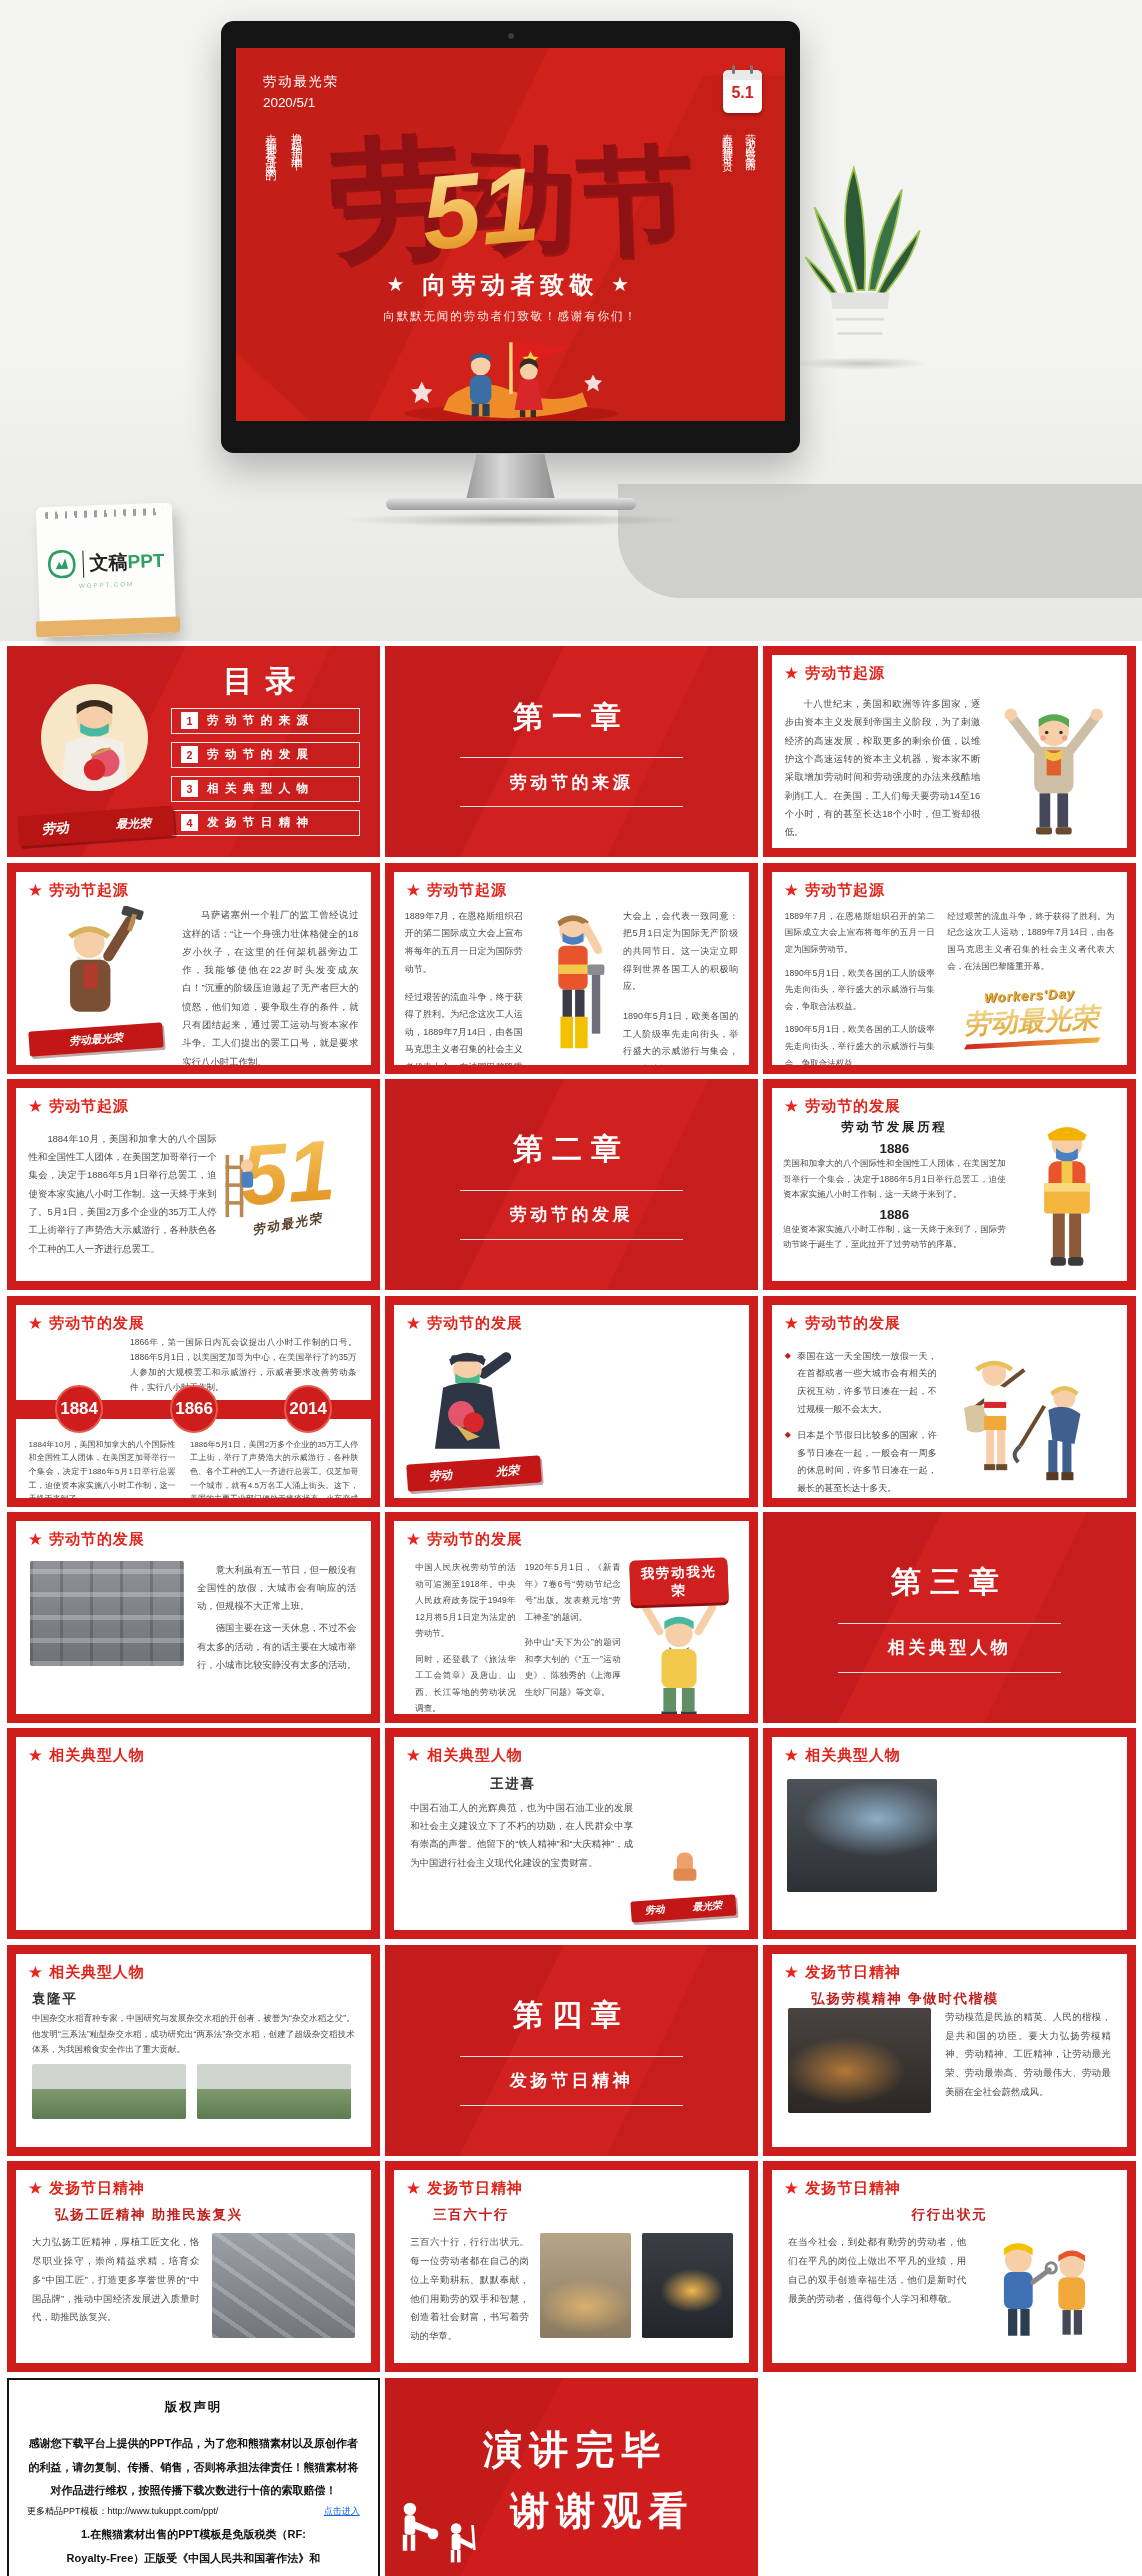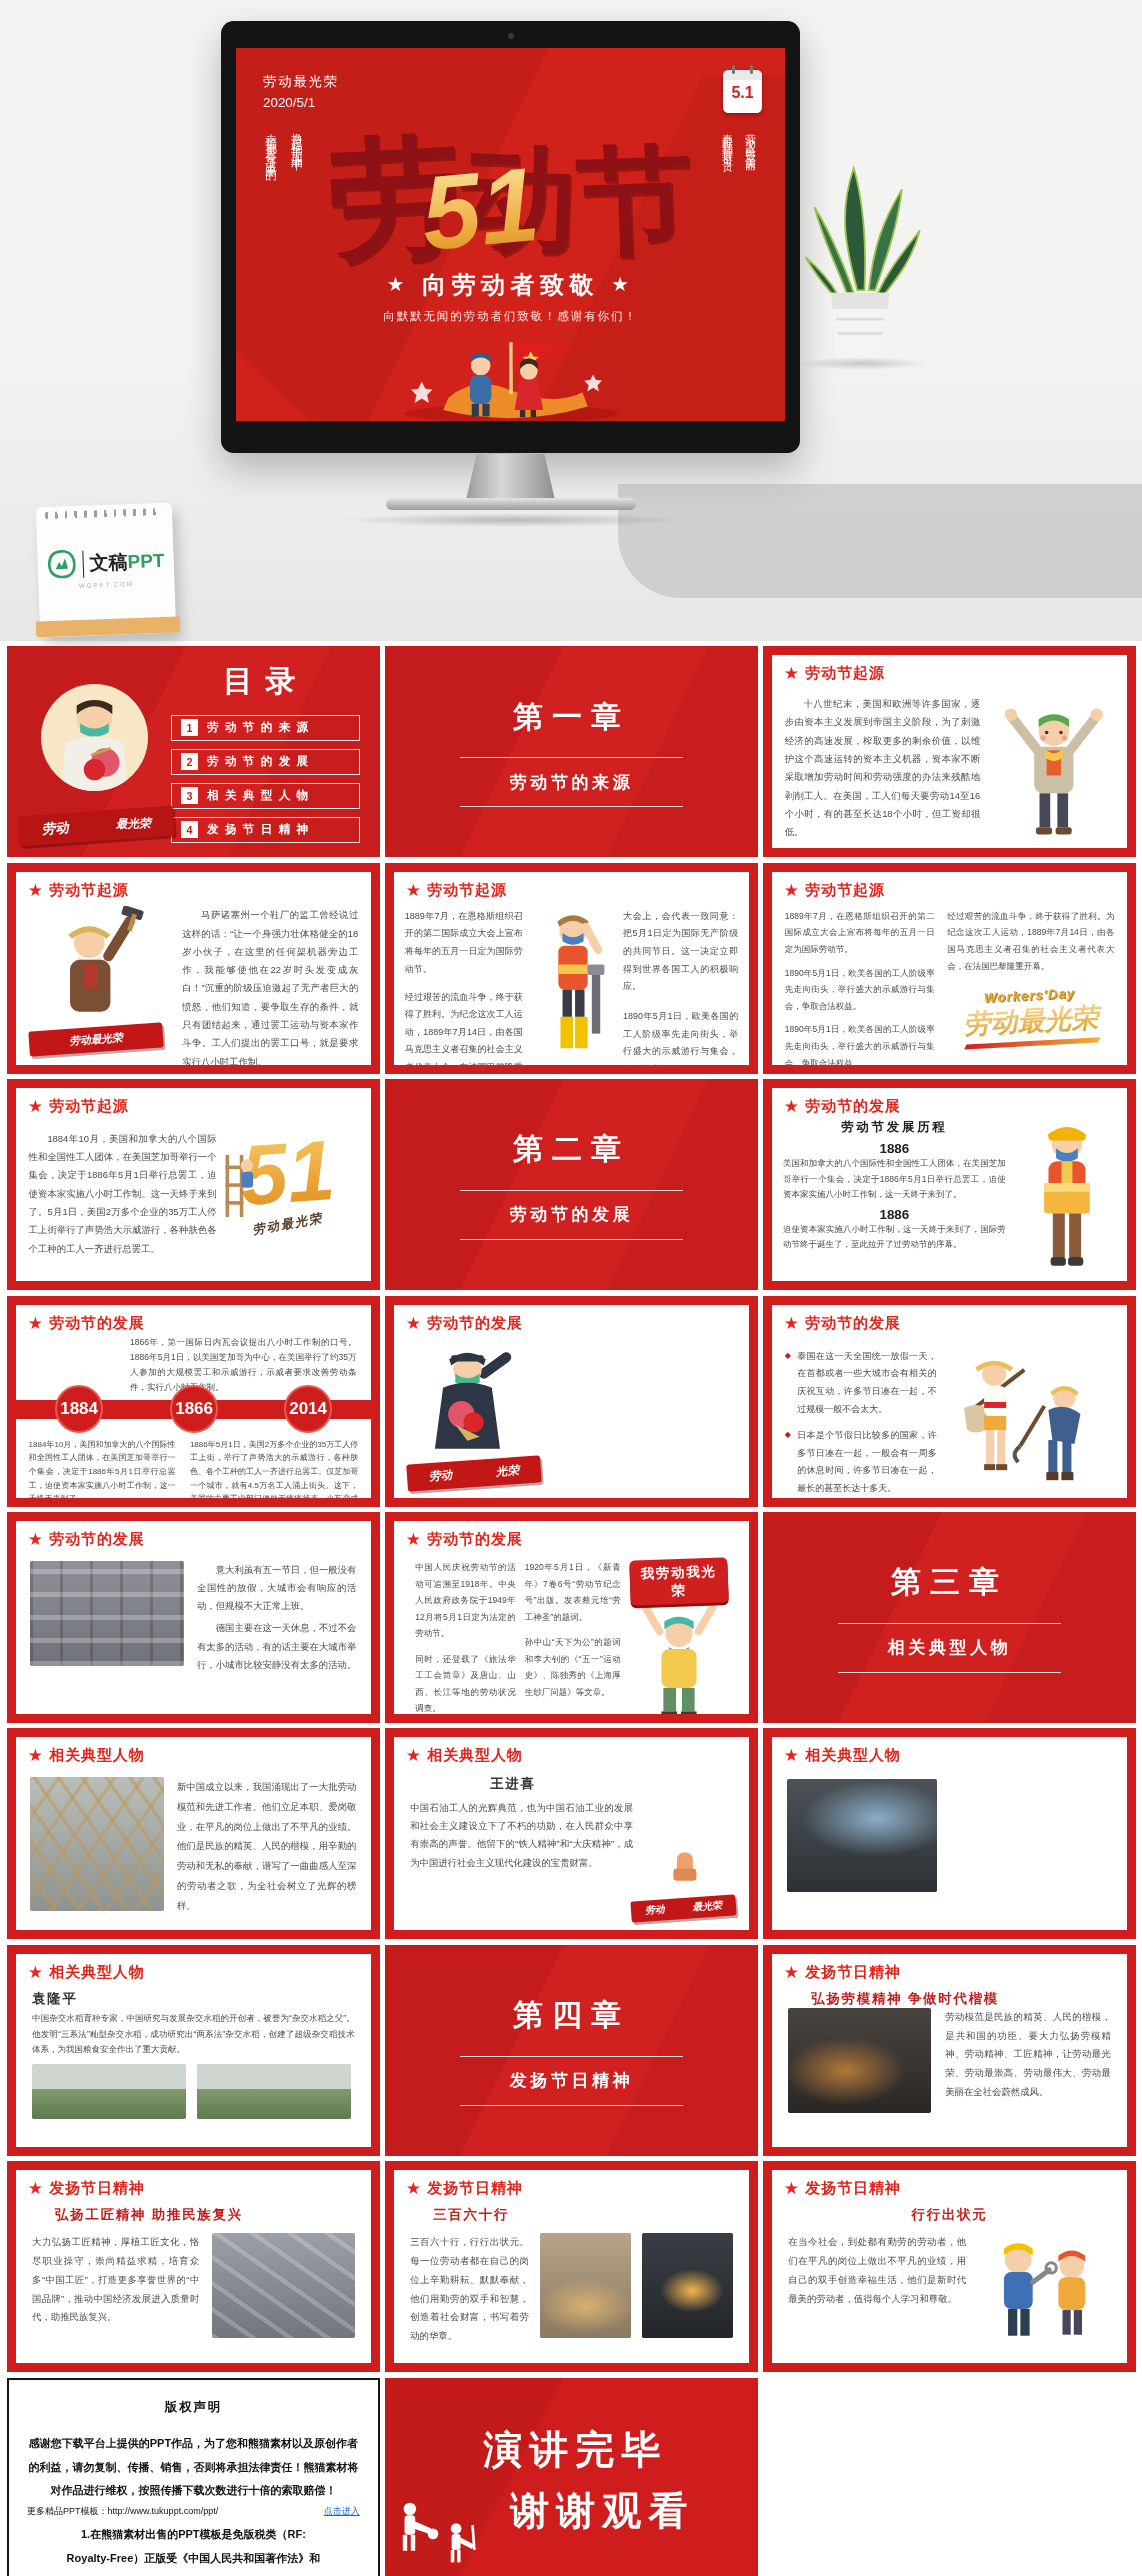--- a/index.html
+++ b/index.html
@@ -104,21 +104,21 @@
   .toc-wrap { display:flex; height:100%; position:relative; z-index:2; }
   .toc-left { width:44%; position:relative; }
   .toc-circle { position:absolute; left:34px; top:38px; width:107px; height:107px;
           border-radius:50%; background:#f7e7c6; overflow:hidden; }
   .toc-ribbon { position:absolute; left:10.7px; bottom:16px; width:156px; height:30px;
           background:#b71414; transform:rotate(-4deg); border-radius:3.6px;
           display:flex; align-items:center; justify-content:space-around;
           font-style:italic; font-weight:900; color:#fff; box-shadow:1.8px 2.7px 0 rgba(80,0,0,.4); }
   .toc-ribbon .r1 { font-size:13.4px; } .toc-ribbon .r2 { font-size:11.6px; transform:rotate(3deg); }
   .toc-right { flex:1; padding:14.3px 19.6px 0 0; }
-  .toc-title { font-size:30px; font-weight:900; letter-spacing:12.5px; text-align:center; margin-bottom:13px; }
+  .toc-title { font-size:30px; font-weight:900; letter-spacing:12.5px; text-align:center; margin-bottom:6px; }
   .toc-item { display:flex; align-items:center; border:0.9px solid rgba(255,255,255,.9);
           height:26px; margin-bottom:8px; }
   .toc-item .n { width:17px; height:17px; background:#fff; color:#c41c1c; font-weight:bold;
           font-size:10.7px; display:flex; align-items:center; justify-content:center; margin:0 9px; }
   .toc-item .l { color:#fff; font-weight:bold; font-size:11.6px; letter-spacing:6.3px; }
   
   .row { display:flex; align-items:flex-start; position:relative; z-index:1; }
   .photo { border-radius:1.8px; }
   .ph-building { background:
       repeating-linear-gradient(0deg, rgba(255,255,255,.25) 0 5.4px, transparent 5.4px 23px),
@@ -644,24 +644,20 @@
       <div class="sub">相关典型人物</div>
       <div class="ln"></div>
     </div>
   </div>
 
   <div class="card frame">
     <div class="s-head">
         <span class="star">★</span>
         <span class="t">相关典型人物</span>
       </div>
-    <div class="row" style="padding:10.7px 14.3px 0; gap:12.5px;">
-      <div class="photo ph-scaffold" style="width:134px; height:134px"></div>
-      <div class="bodytxt" style="flex:1; font-size:9.4px; line-height:2.1">新中国成立以来，我国涌现出了一大批劳动模范和先进工作者。他们立足本职、爱岗敬业，在平凡的岗位上做出了不平凡的业绩。他们是民族的精英、人民的楷模，用辛勤的劳动和无私的奉献，谱写了一曲曲感人至深的劳动者之歌，为全社会树立了光辉的榜样。</div>
-    </div>
   </div>
 
   <div class="card frame">
     <div class="s-head">
         <span class="star">★</span>
         <span class="t">相关典型人物</span>
       </div>
     <div style="padding:9px 16px 0;">
       <div class="name-bold" style="margin-left:80px">王进喜</div>
       <div class="bodytxt" style="margin-top:5.4px; width:223px">中国石油工人的光辉典范，也为中国石油工业的发展和社会主义建设立下了不朽的功勋，在人民群众中享有崇高的声誉。他留下的“铁人精神”和“大庆精神”，成为中国进行社会主义现代化建设的宝贵财富。</div>

